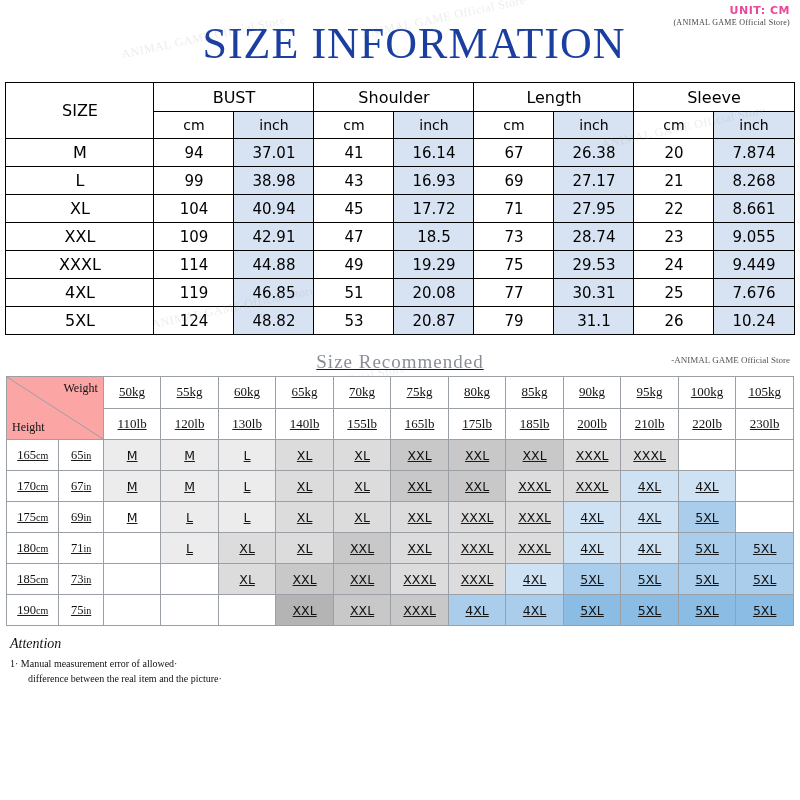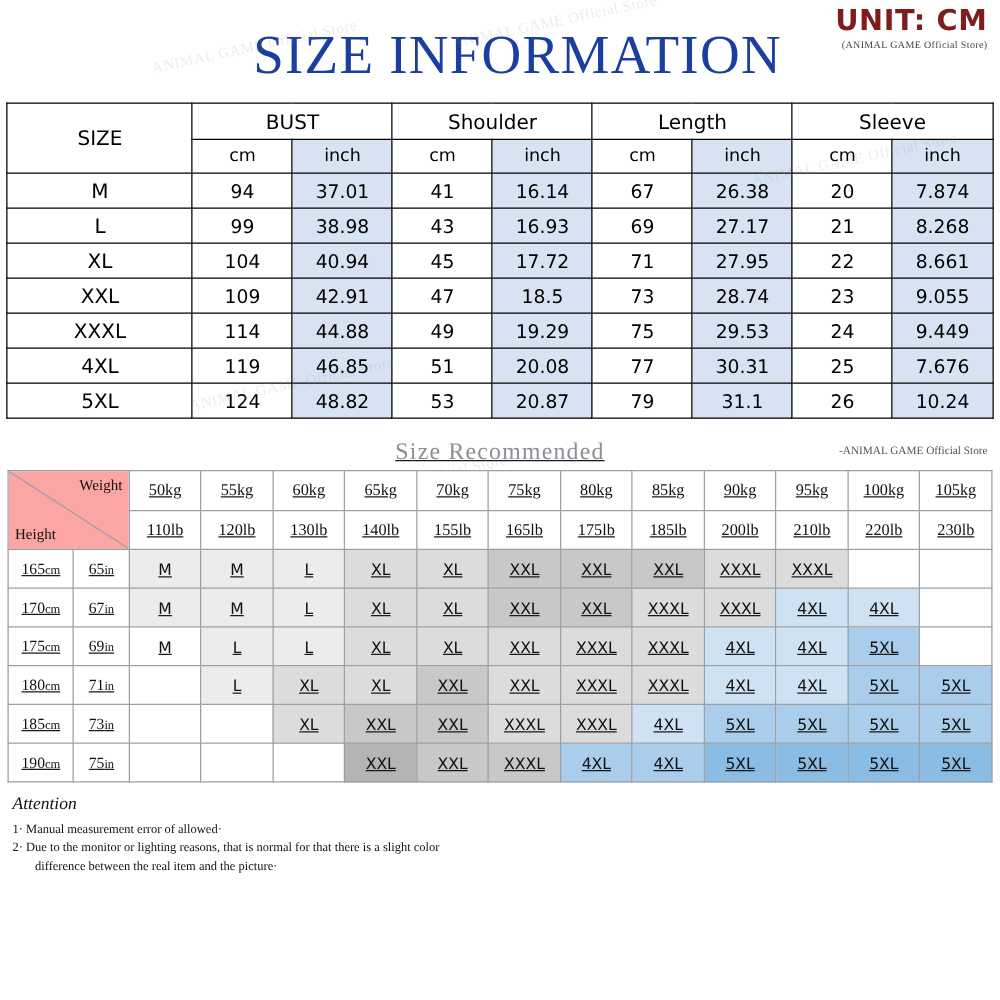--- a/index.html
+++ b/index.html
@@ -30,23 +30,23 @@
 
   
   .unit-box {
     position: absolute;
     top: 4px;
     right: 10px;
     text-align: right;
   }
   .unit-main {
     font-family: "DejaVu Sans", sans-serif;
-    font-size: 23px;
+    font-size: 11px;
     font-weight: bold;
-    color: #7f1d1d;
+    color: #ec4899;
     letter-spacing: 0.5px;
   }
   .unit-sub {
     font-family: "Liberation Serif", serif;
     font-size: 8px;
     color: #444;
     margin-top: 1px;
     letter-spacing: 0.3px;
   }
 
@@ -462,15 +462,14 @@
           <td class="c-b3">5XL</td>
           <td class="c-b3">5XL</td>
         </tr>
       </tbody>
   </table>
 </div>
 
 <div class="attention">
   <div class="att-title">Attention</div>
   <div class="att-line">1· Manual measurement error of allowed·</div>
-  <div class="att-line">2·  Due to the monitor or lighting reasons, that is normal for that there is a slight color</div>
   <div class="att-line" style="margin-left:18px">difference between the real item and the picture·</div>
 </div>
 
 </body></html>

